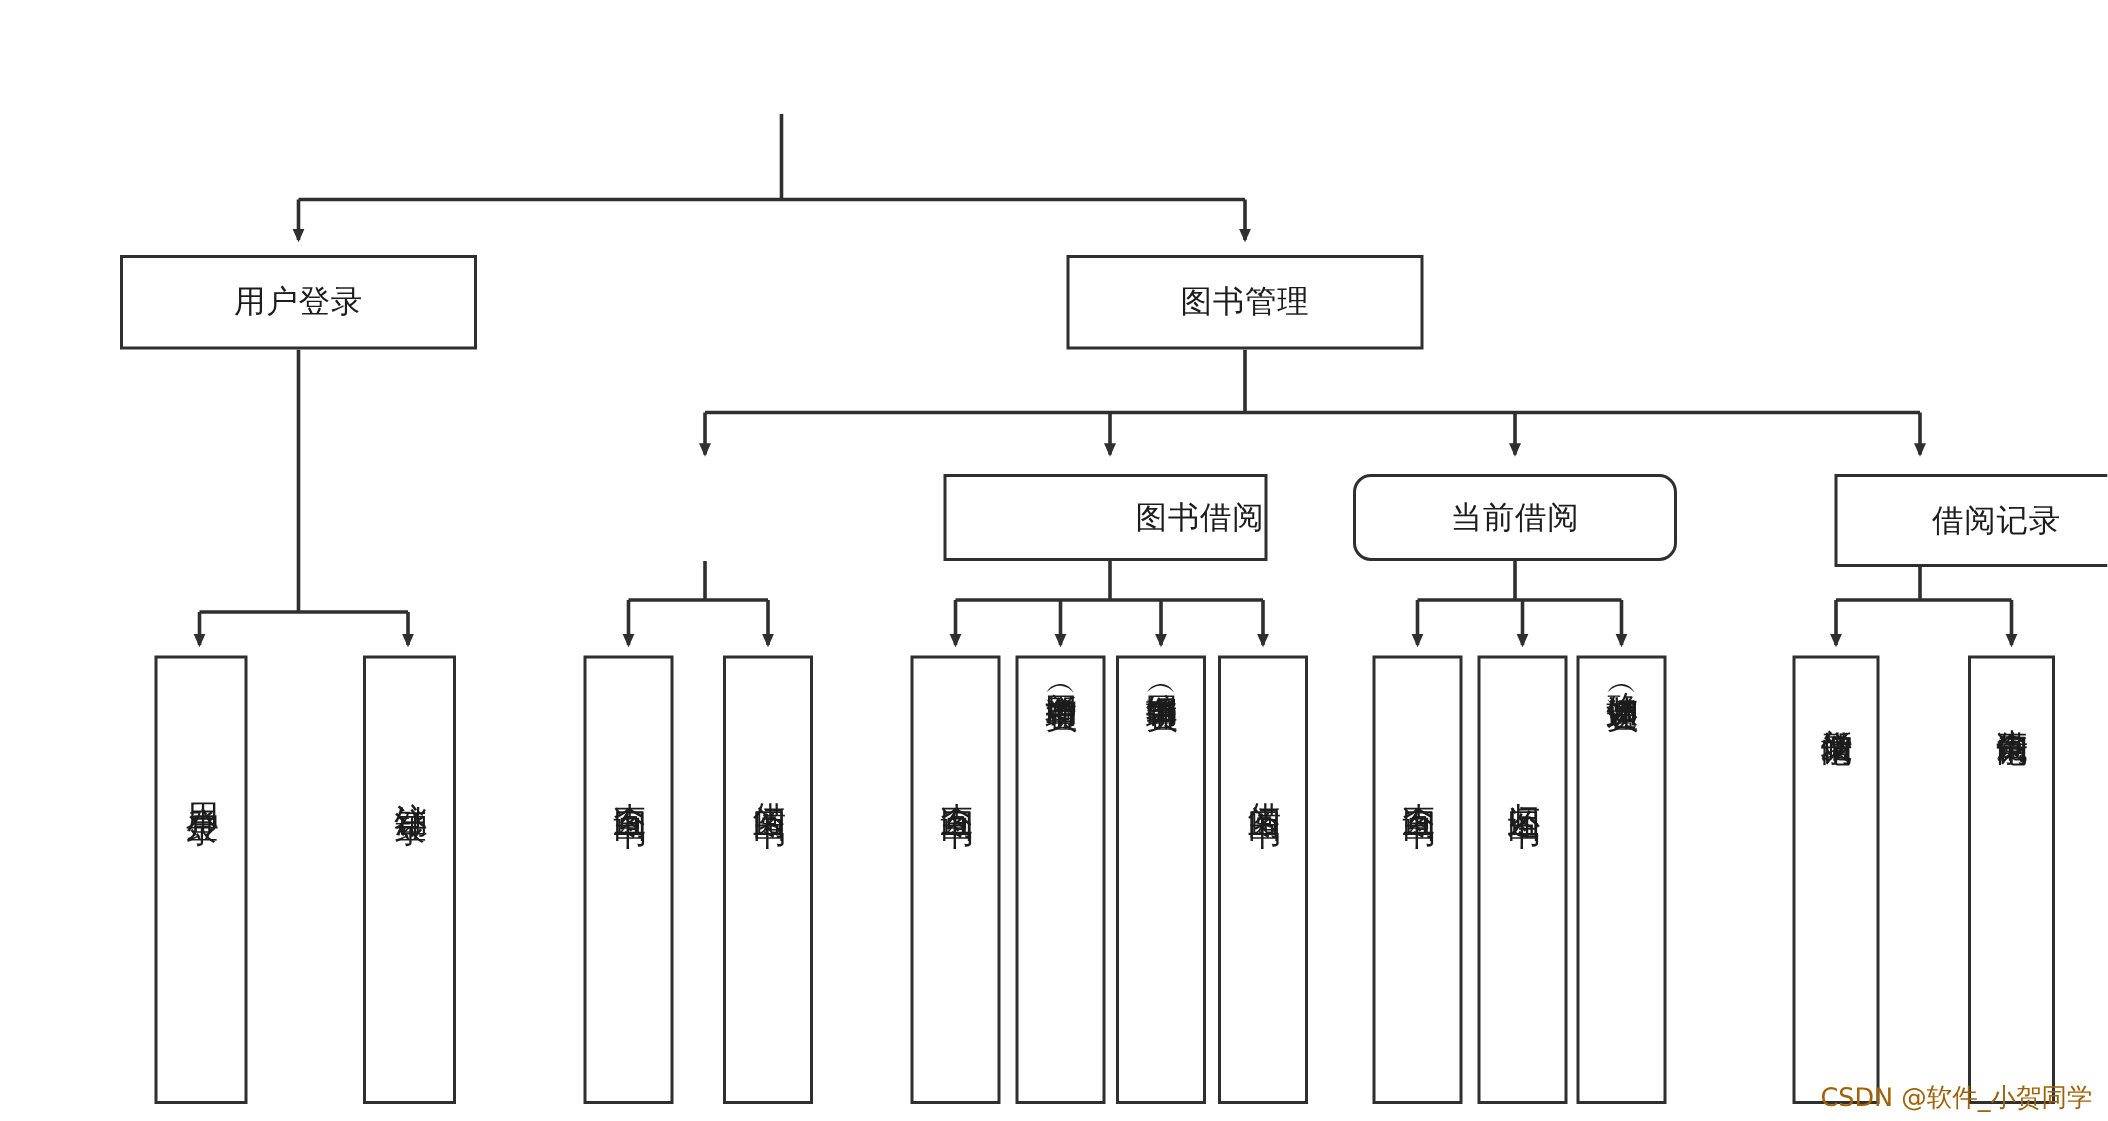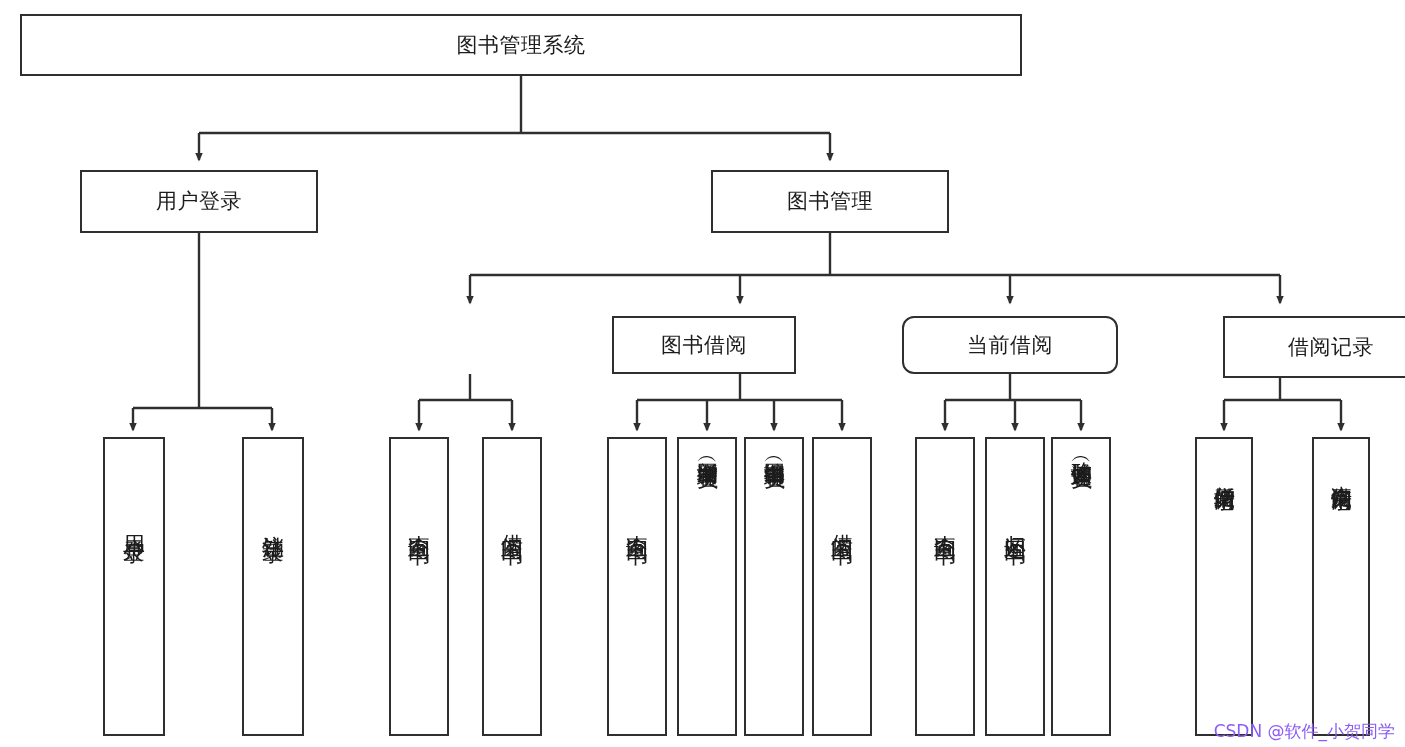--- a/index.html
+++ b/index.html
@@ -55,21 +55,21 @@
     top: 0;
     width: 1405px;
     height: 747px;
     pointer-events: none;
   }
   #watermark {
     position: absolute;
     right: 10px;
     bottom: 4px;
     font-size: 17px;
-    color: #8b5cf6;
+    color: #a16207;
     white-space: nowrap;
     font-family: "DejaVu Sans", "Liberation Sans", sans-serif;
   }
 </style>
 </head>
 <body>
 
 <div id="canvas">
 
   <svg id="connectors" viewBox="0 0 1405 747">
@@ -115,32 +115,29 @@
       <path d="M1015,400 L1015,430" marker-end="url(#arrow)"></path>
       <path d="M1081,400 L1081,430" marker-end="url(#arrow)"></path>
 
       <path d="M1280,374 L1280,400"></path>
       <path d="M1224,400 L1341,400"></path>
       <path d="M1224,400 L1224,430" marker-end="url(#arrow)"></path>
       <path d="M1341,400 L1341,430" marker-end="url(#arrow)"></path>
     </g>
   </svg>
 
-  <div class="node" style="left:20px; top:14px; width:1002px; height:62px;">
-    <span class="label">图书管理系统</span>
-  </div>
 
   <div class="node" style="left:80px; top:170px; width:238px; height:63px;">
     <span class="label">用户登录</span>
   </div>
   <div class="node" style="left:711px; top:170px; width:238px; height:63px;align-items:center;">
     <span class="label">图书管理</span>
   </div>
 
-  <div class="node" style="left:612px; top:316px; width:184px; height:58px;">
+  <div class="node" style="left:629px; top:316px; width:216px; height:58px;justify-content:flex-end;">
     <span class="label">图书借阅</span>
   </div>
   <div class="node" style="left:902px; top:316px; width:216px; height:58px;border-radius:12px;">
     <span class="label">当前借阅</span>
   </div>
   <div class="node" style="left:1223px; top:316px; width:216px; height:62px;">
     <span class="label">借阅记录</span>
   </div>
 
   <div class="node vert" style="left:103px; top:437px; width:62px; height:299px; padding-top:78px;">

